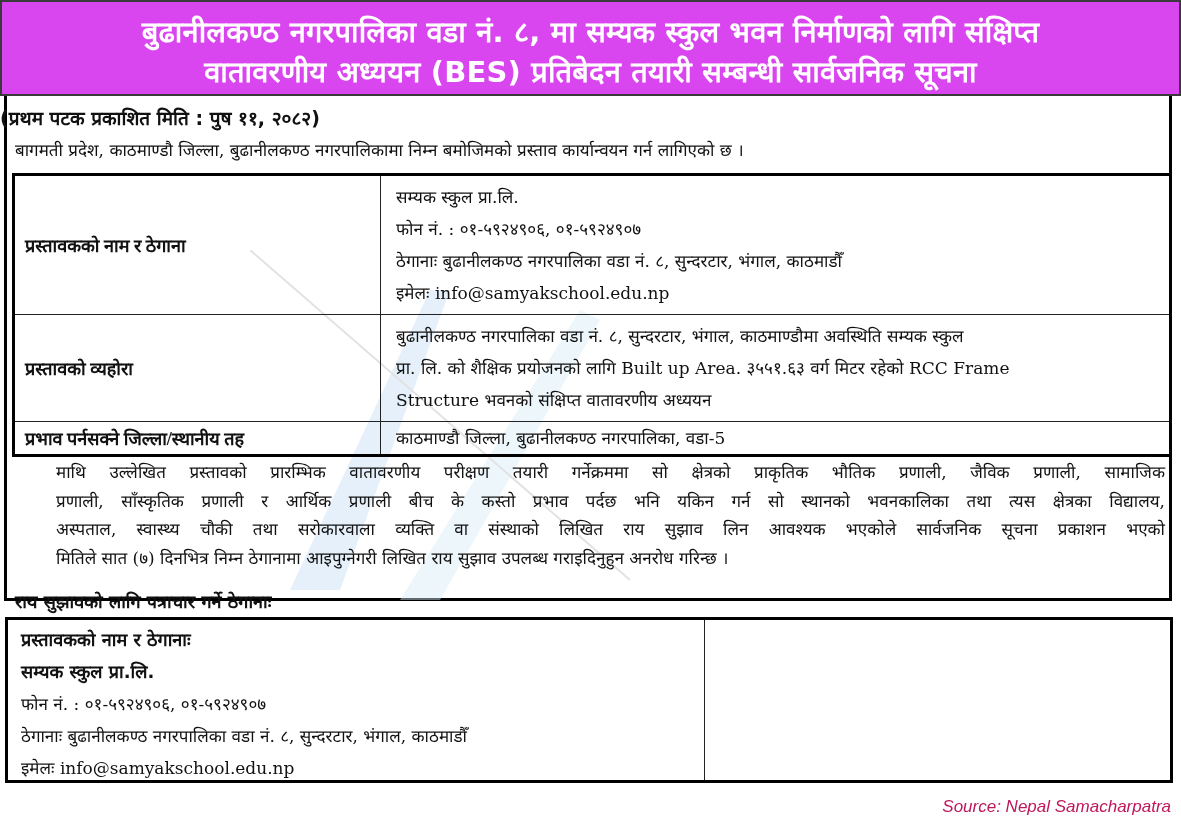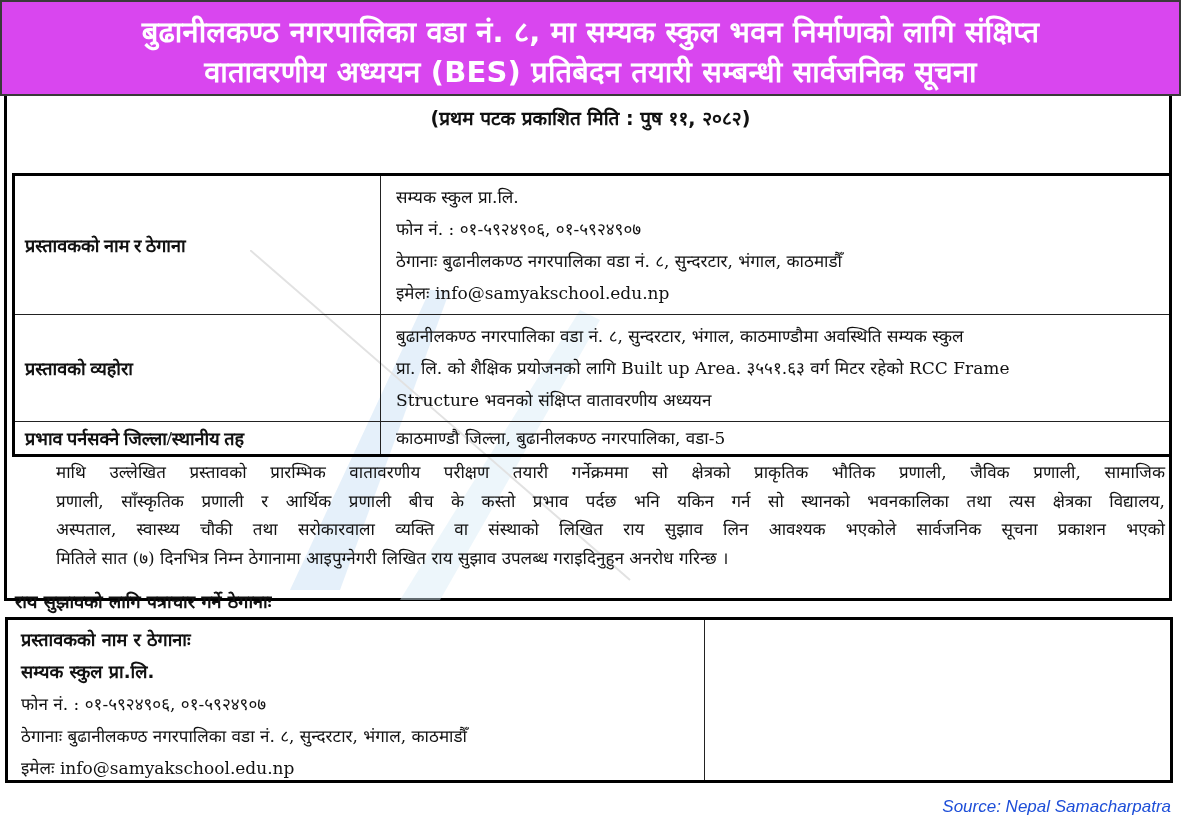--- a/index.html
+++ b/index.html
@@ -22,21 +22,21 @@
       font-size: 29px; line-height: 40px; letter-spacing: 0.2px;
       white-space: nowrap;
     }
 
     .frame {
       position: absolute; left: 4px; top: 96px; width: 1168px; height: 505px;
       border: 3px solid #000; border-top: none; box-sizing: border-box;
     }
 
     .date-line {
-      position: absolute; left: 0; top: 105px; width: 1181px; text-align: center;
+      position: absolute; left: 0; top: 105px; width: 1181px; text-align: left;
       font-family: "DejaVu Sans", sans-serif; font-weight: bold; font-size: 19px;
       line-height: 26px;
     }
     .intro {
       position: absolute; left: 15px; top: 137px; width: 1150px;
       font-size: 17px; line-height: 26px; white-space: nowrap;
     }
 
     table.info {
       position: absolute; left: 12px; top: 173px; width: 1160px;
@@ -73,21 +73,21 @@
       border: 3px solid #000; box-sizing: border-box; display: flex;
     }
     .contact-col { box-sizing: border-box; padding: 4px 0 0 13px; }
     .contact-col.left { width: 697px; border-right: 1px solid #222; }
     .contact-col.right { flex: 1; padding-left: 16px; }
     .c-line { font-size: 17px; line-height: 32px; white-space: nowrap; display: block; }
     .c-bold { font-family: "DejaVu Sans", sans-serif; font-weight: bold; font-size: 18px; }
 
     .source {
       position: absolute; right: 10px; top: 797px; font-family: "Liberation Sans", sans-serif;
-      font-style: italic; font-size: 17px; color: #1d4ed8;
+      font-style: italic; font-size: 17px; color: #be185d;
     }
 
     .watermark {
       position: absolute; left: 250px; top: 250px; width: 400px; height: 360px;
       pointer-events: none;
     }
   </style>
 </head>
 <body>
 
@@ -100,20 +100,21 @@
 
   <div class="frame"></div>
 
   <svg class="watermark" viewBox="0 0 400 360">
     <path d="M40 340 L180 40 L200 40 L90 340 Z" fill="#cfe3f5" opacity="0.55"></path>
     <path d="M150 350 L330 60 L350 70 L190 350 Z" fill="#d6ecf7" opacity="0.45"></path>
     <line x1="0" y1="0" x2="380" y2="330" stroke="#e2e2e2" stroke-width="2"></line>
   </svg>
 
   <div class="date-line">(प्रथम पटक प्रकाशित मिति : पुष ११, २०८२)</div>
+  <div class="intro">बागमती प्रदेश, काठमाण्डौ जिल्ला, बुढानीलकण्ठ नगरपालिकामा निम्न बमोजिमको प्रस्ताव कार्यान्वयन गर्न लागिएको छ ।</div>
 
   <table class="info">
     <tbody>
         <tr class="row1">
       <td class="label">प्रस्तावकको नाम र ठेगाना</td>
       <td class="value">
         <span class="vline">सम्यक स्कुल प्रा.लि.</span>
         <span class="vline">फोन नं.  : ०१-५९२४९०६, ०१-५९२४९०७</span>
         <span class="vline">ठेगानाः बुढानीलकण्ठ नगरपालिका वडा नं. ८, सुन्दरटार, भंगाल, काठमाडौँ</span>
         <span class="vline">इमेलः info@samyakschool.edu.np</span>

